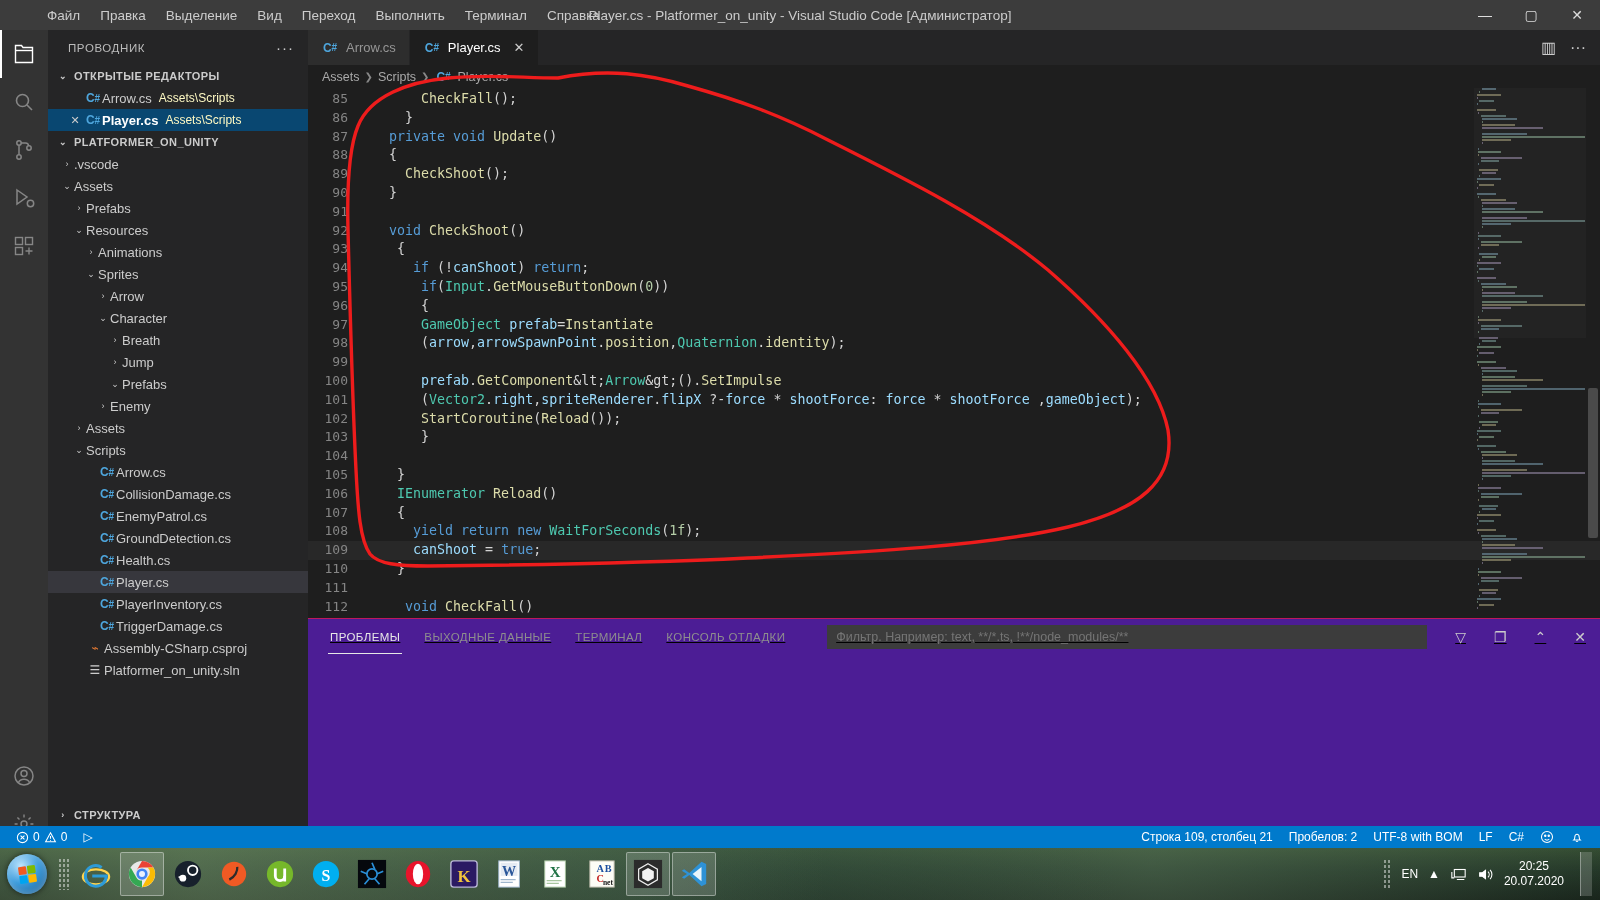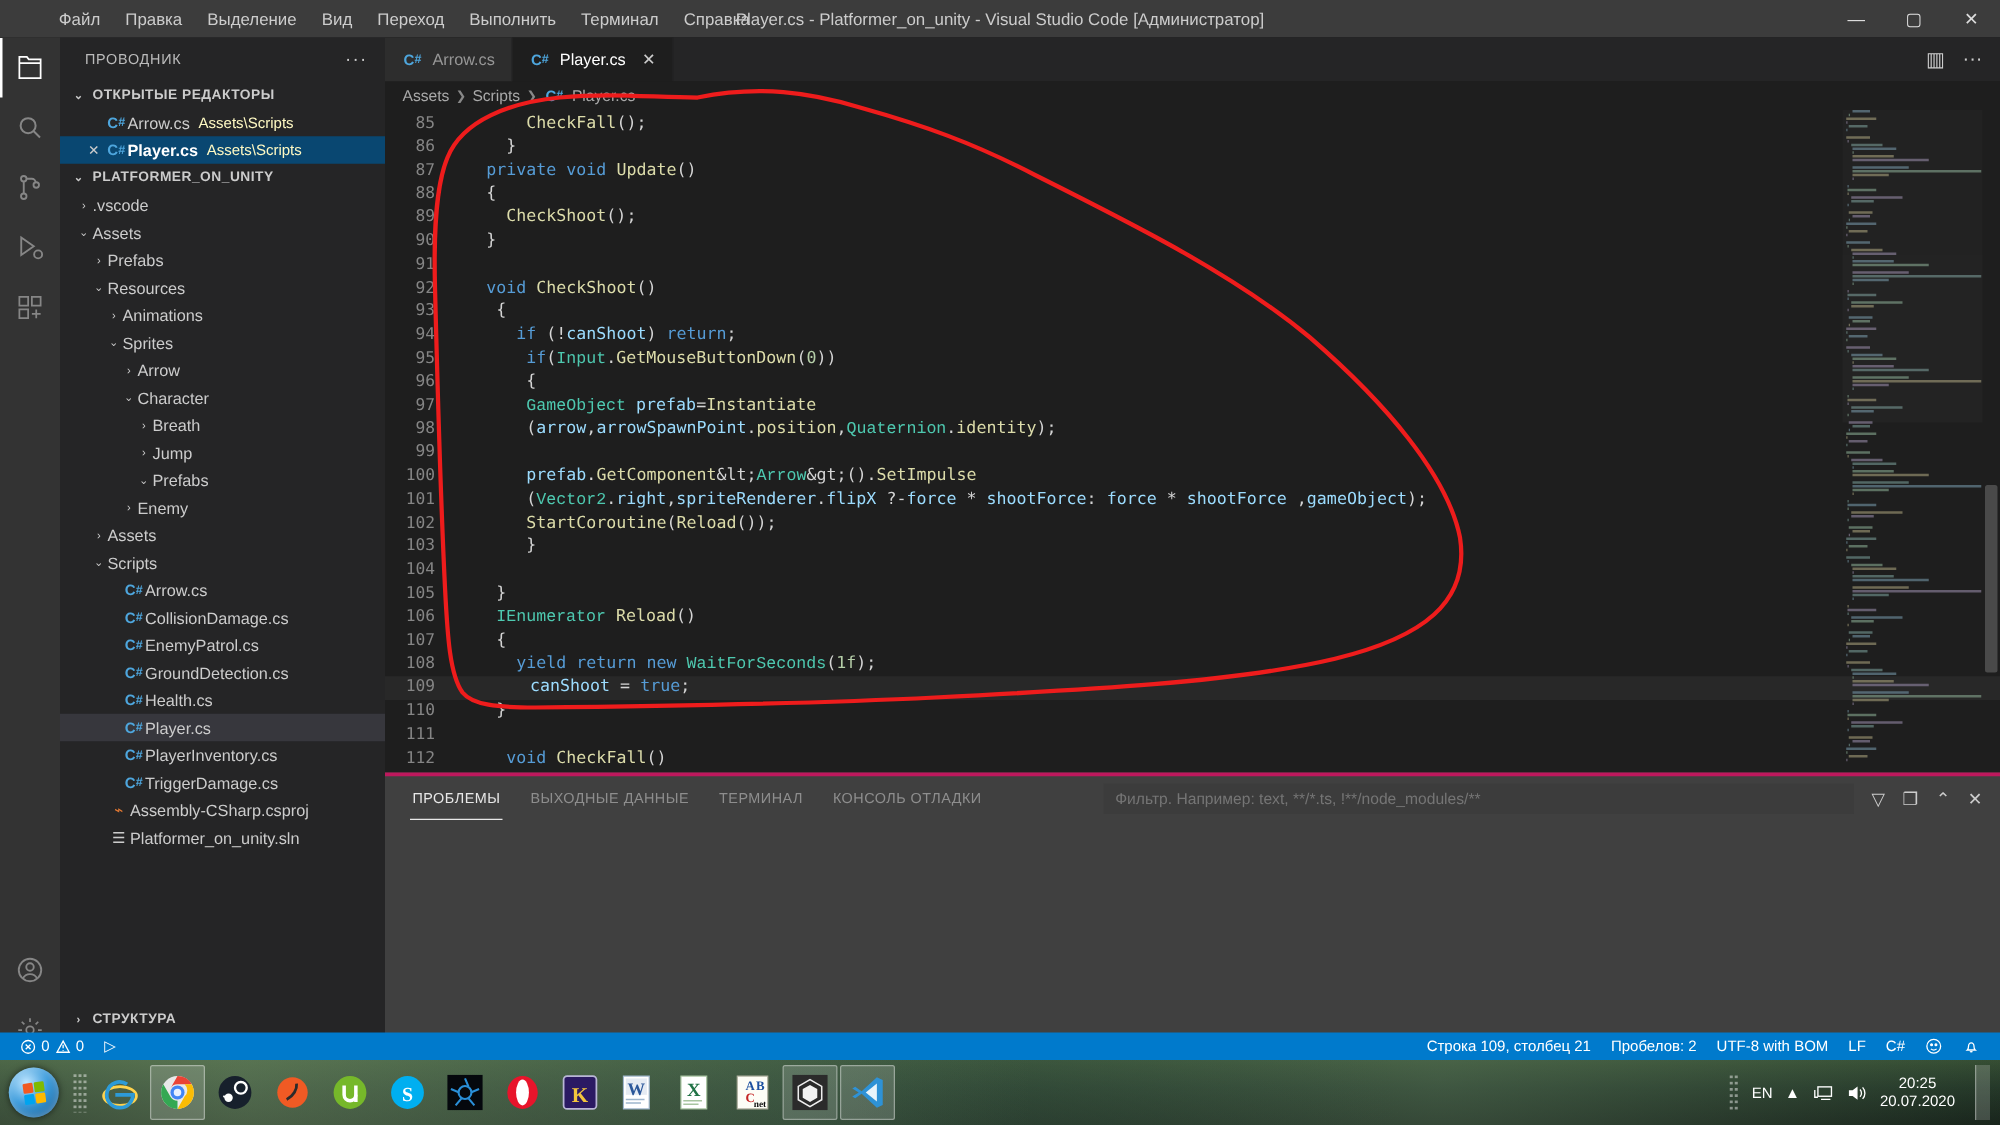--- a/index.html
+++ b/index.html
@@ -132,29 +132,29 @@
   }
   .code {
     position: relative;
     font-family: "DejaVu Sans Mono", monospace;
     font-size: 13.3px;
     line-height: 18.8px;
     white-space: pre;
     padding-top: 2px;
   }
   .cline { display: flex; height: 18.8px; align-items: center; }
-  .cline.hl { background: #282828; gap: 11px; }
+  .cline.hl { background: #282828; }
   .ln {
     width: 62px; flex: none; text-align: right; padding-right: 22px;
     color: #858585; font-size: 13px;
   }
   .ctext { flex: 1; padding-left: 3px; }
 
   .k     { color: #569cd6; }
-  .ty    { color: #4ec9b0; font-family: Liberation Mono, monospace; }   
+  .ty    { color: #4ec9b0; }   
   .mth   { color: #dcdcaa; }   
   .id    { color: #9cdcfe; }   
   .nm    { color: #b5cea8; }   
   .p     { color: #d4d4d4; }
 
   
   .minimap {
     position: absolute; right: 14px; top: 0; width: 112px; height: 530px;
     opacity: .65;
   }
@@ -164,32 +164,32 @@
     background: rgba(255,255,255,.035);
   }
   .scroll-thumb {
     position: absolute; right: 2px; top: 300px; width: 10px; height: 150px;
     background: rgba(190,190,190,.28); border-radius: 2px;
   }
 
   
   .panel {
     position: absolute; left: 0; bottom: 0; width: 1292px; height: 230px;
-    background: #404040; border-top: 3px solid #be185d;
+    background: #4c1d95; border-top: 1px solid #be185d; text-decoration: underline;
   }
   .panel-tabs {
     height: 35px; display: flex; align-items: center; padding-left: 20px; gap: 20px;
   }
   .ptab {
     font-size: 11.5px; letter-spacing: .4px; color: #8e8e8e; height: 35px;
     display: flex; align-items: center; padding: 0 2px;
   }
   .ptab.active { color: #e7e7e7; box-shadow: inset 0 -1px 0 #e7e7e7; }
   .panel-right {
-    margin-left: auto; display: flex; align-items: center; gap: 14px; padding-right: 14px;
+    margin-left: auto; display: flex; align-items: center; gap: 28px; padding-right: 14px;
   }
   .filter-input {
     width: 600px; height: 24px; background: #3c3c3c; border: 1px solid #3c3c3c;
     color: #a0a0a0; font-size: 12.5px; padding: 0 8px;
     font-family: "Liberation Sans", sans-serif;
   }
   .panel-icon { color: #cccccc; font-size: 14px; }
   .panel-body {
     padding: 10px 0 0 20px; color: #cccccc; font-size: 13.5px;
   }

